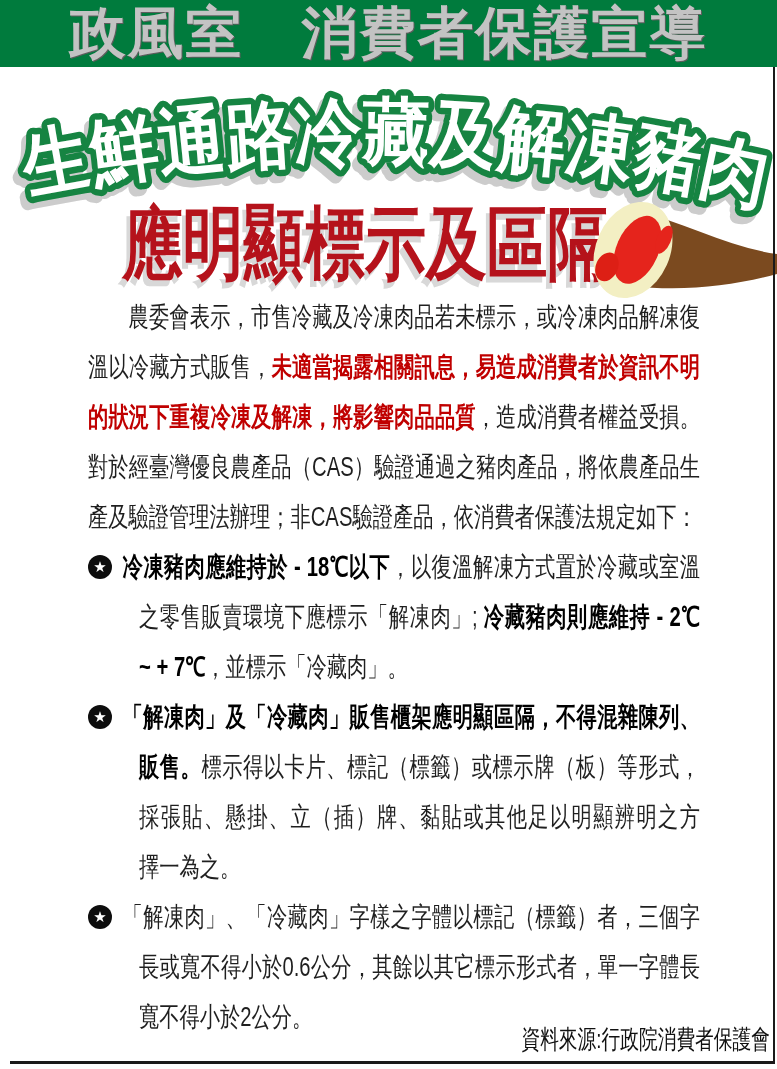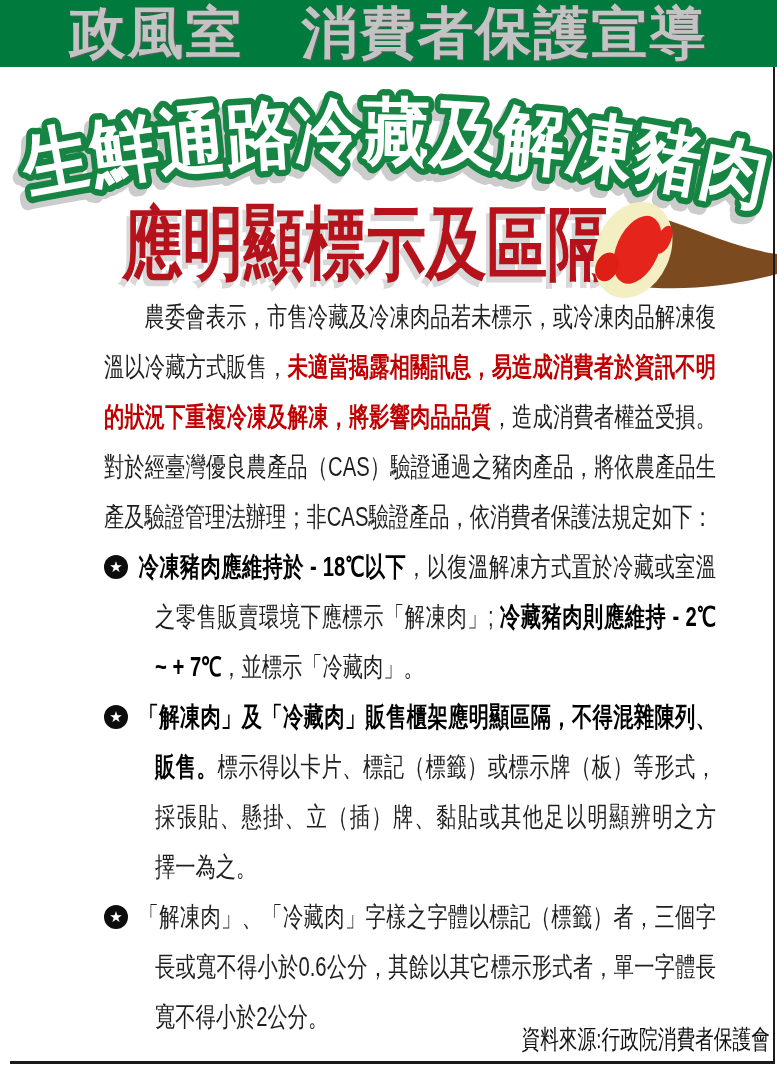--- a/index.html
+++ b/index.html
@@ -24,21 +24,21 @@
   .subtitle{
     position:absolute;left:122px;top:202px;
     font-size:80px;font-weight:bold;line-height:1.05;white-space:nowrap;
     transform:scaleX(.76);transform-origin:0 0;
     color:#B5121B;
     text-shadow:-5px 6px 0 #d8d8d8;
   }
   
   .ham-svg{position:absolute;left:583px;top:196px;width:194px;height:106px;}
   
-  .content{position:absolute;left:104px;top:292px;width:620px;}
+  .content{position:absolute;left:88px;top:292px;width:620px;}
   .line{
     width:816px;height:50px;line-height:50px;font-size:27px;
     text-align:justify;text-align-last:justify;text-justify:inter-character;
     transform:scaleX(.75);transform-origin:0 0;
     overflow:hidden;color:#1f1f1f;
   }
   .line.last{text-align-last:left;}
   .line.first-indent{text-indent:54px;}
   .line.b-first{padding-left:46px;width:770px;}
   .line.b-cont{padding-left:68px;width:748px;}

